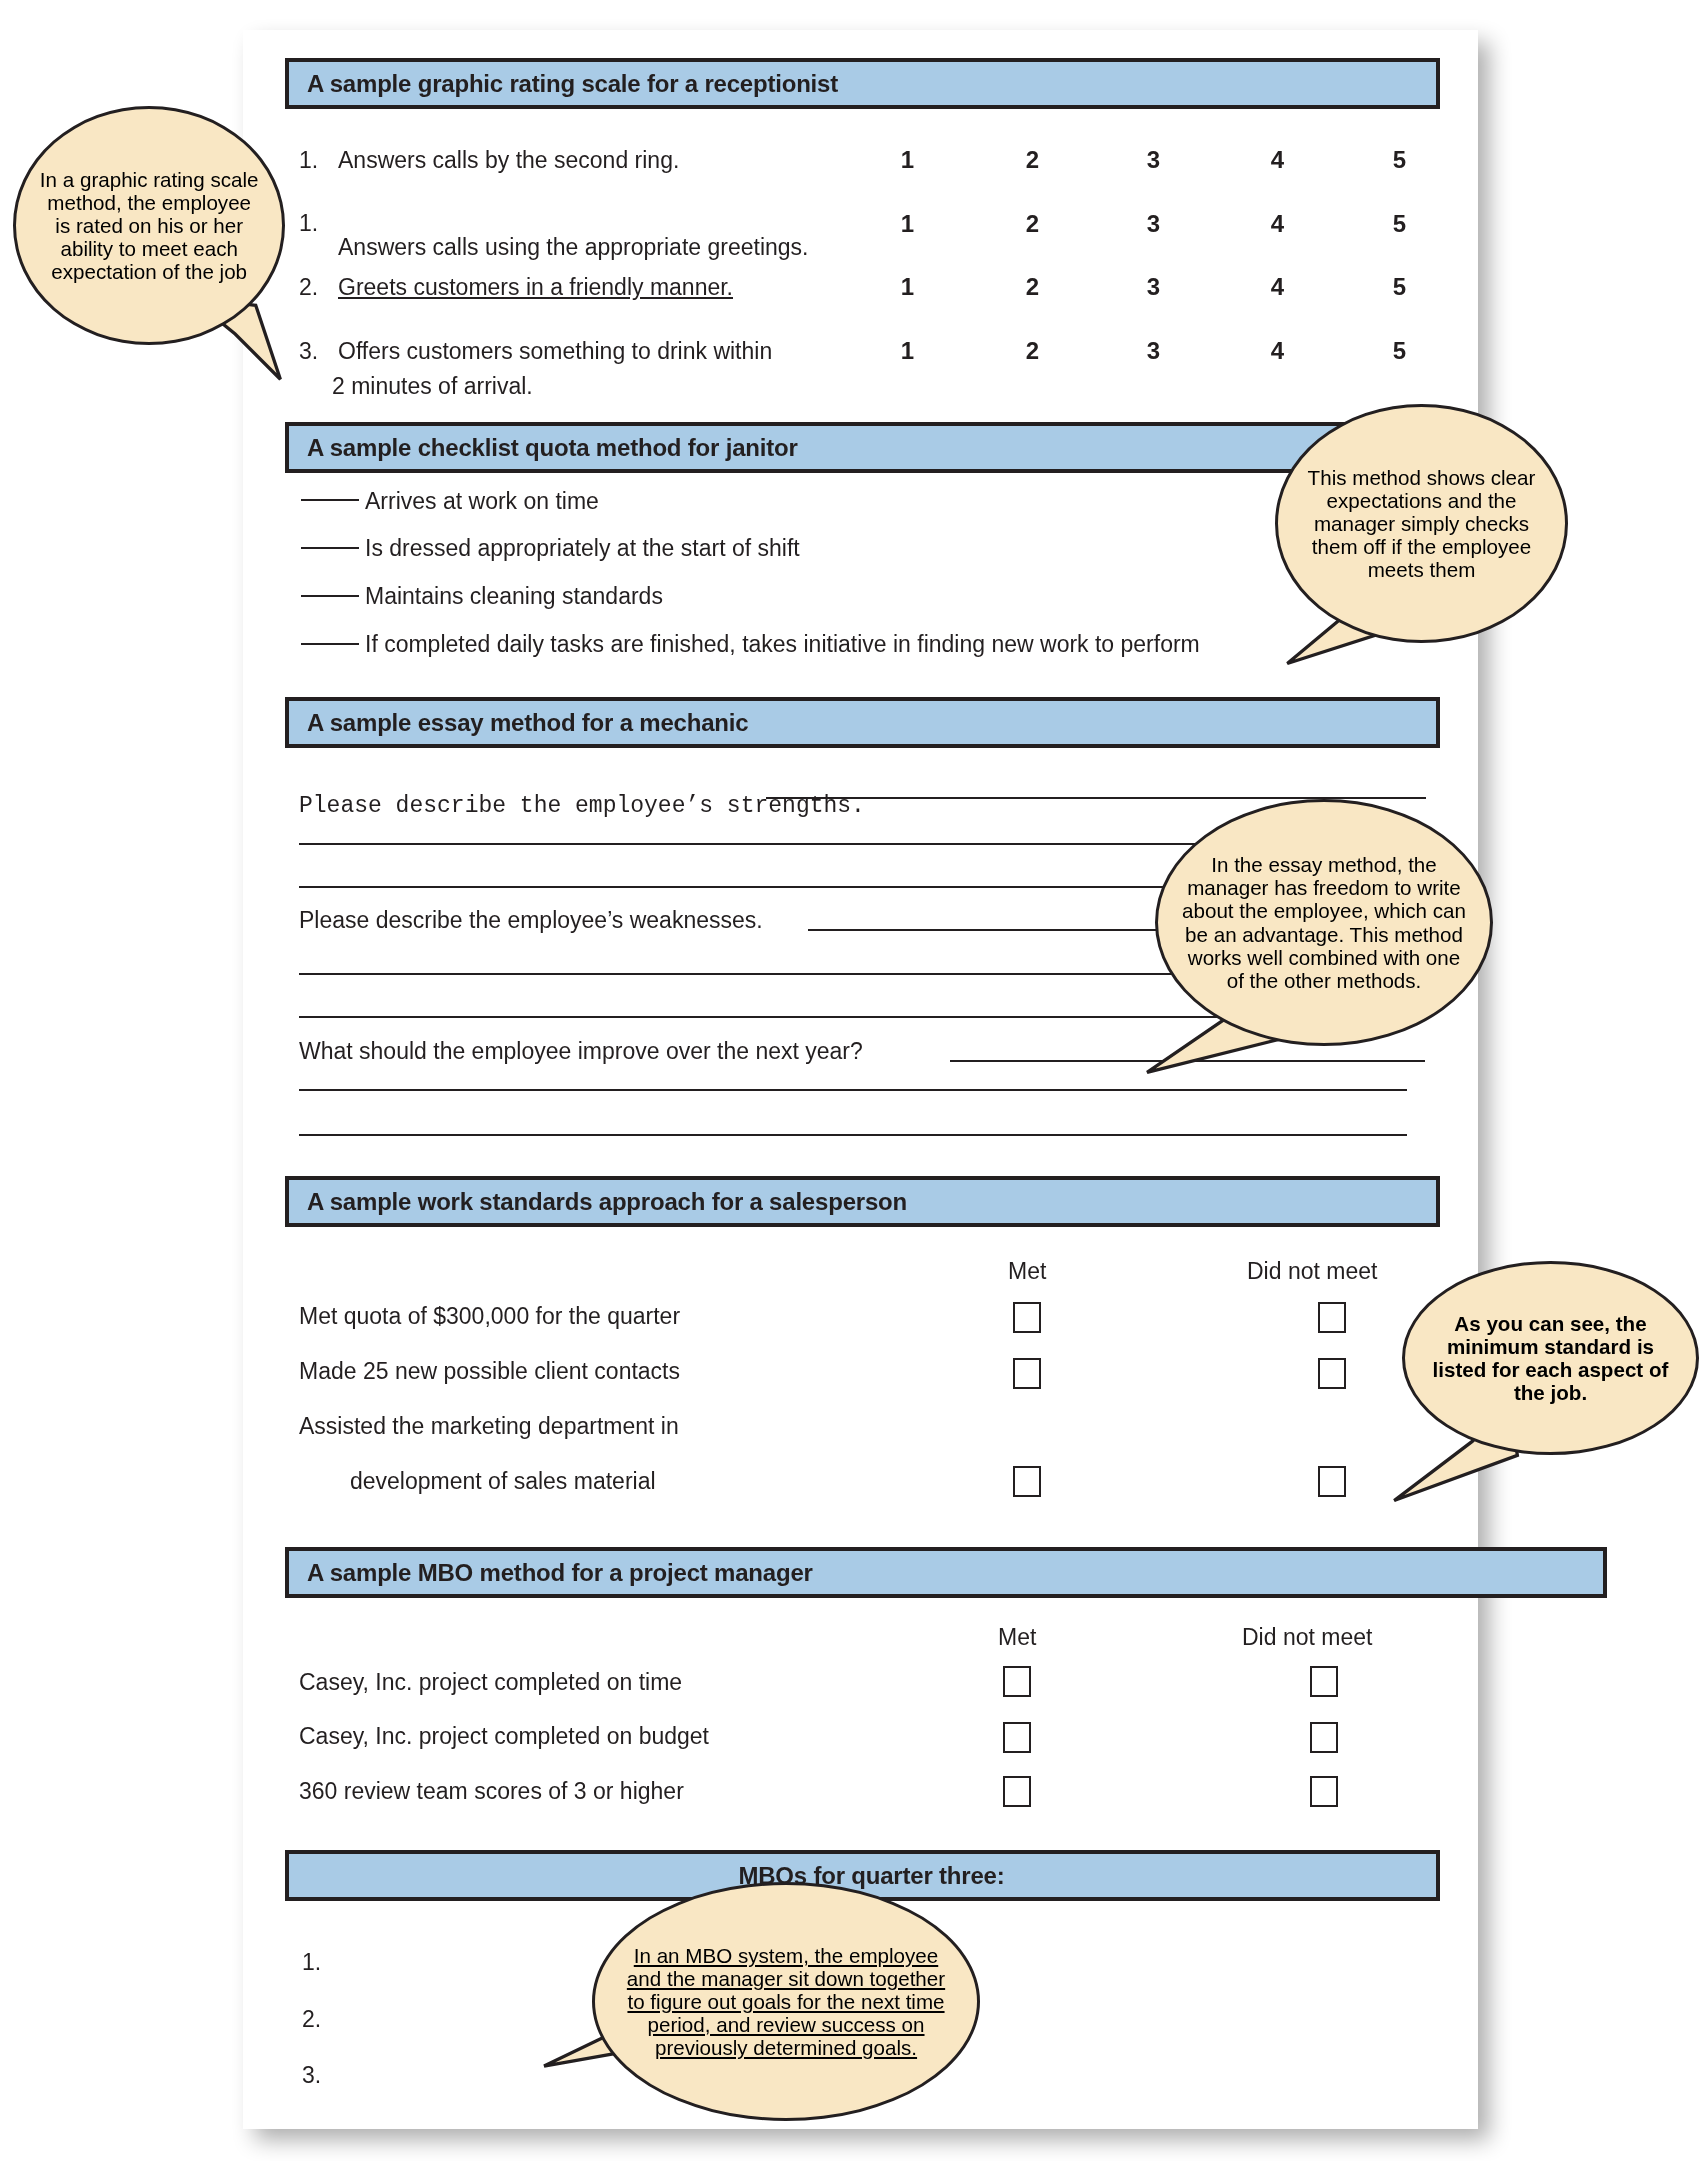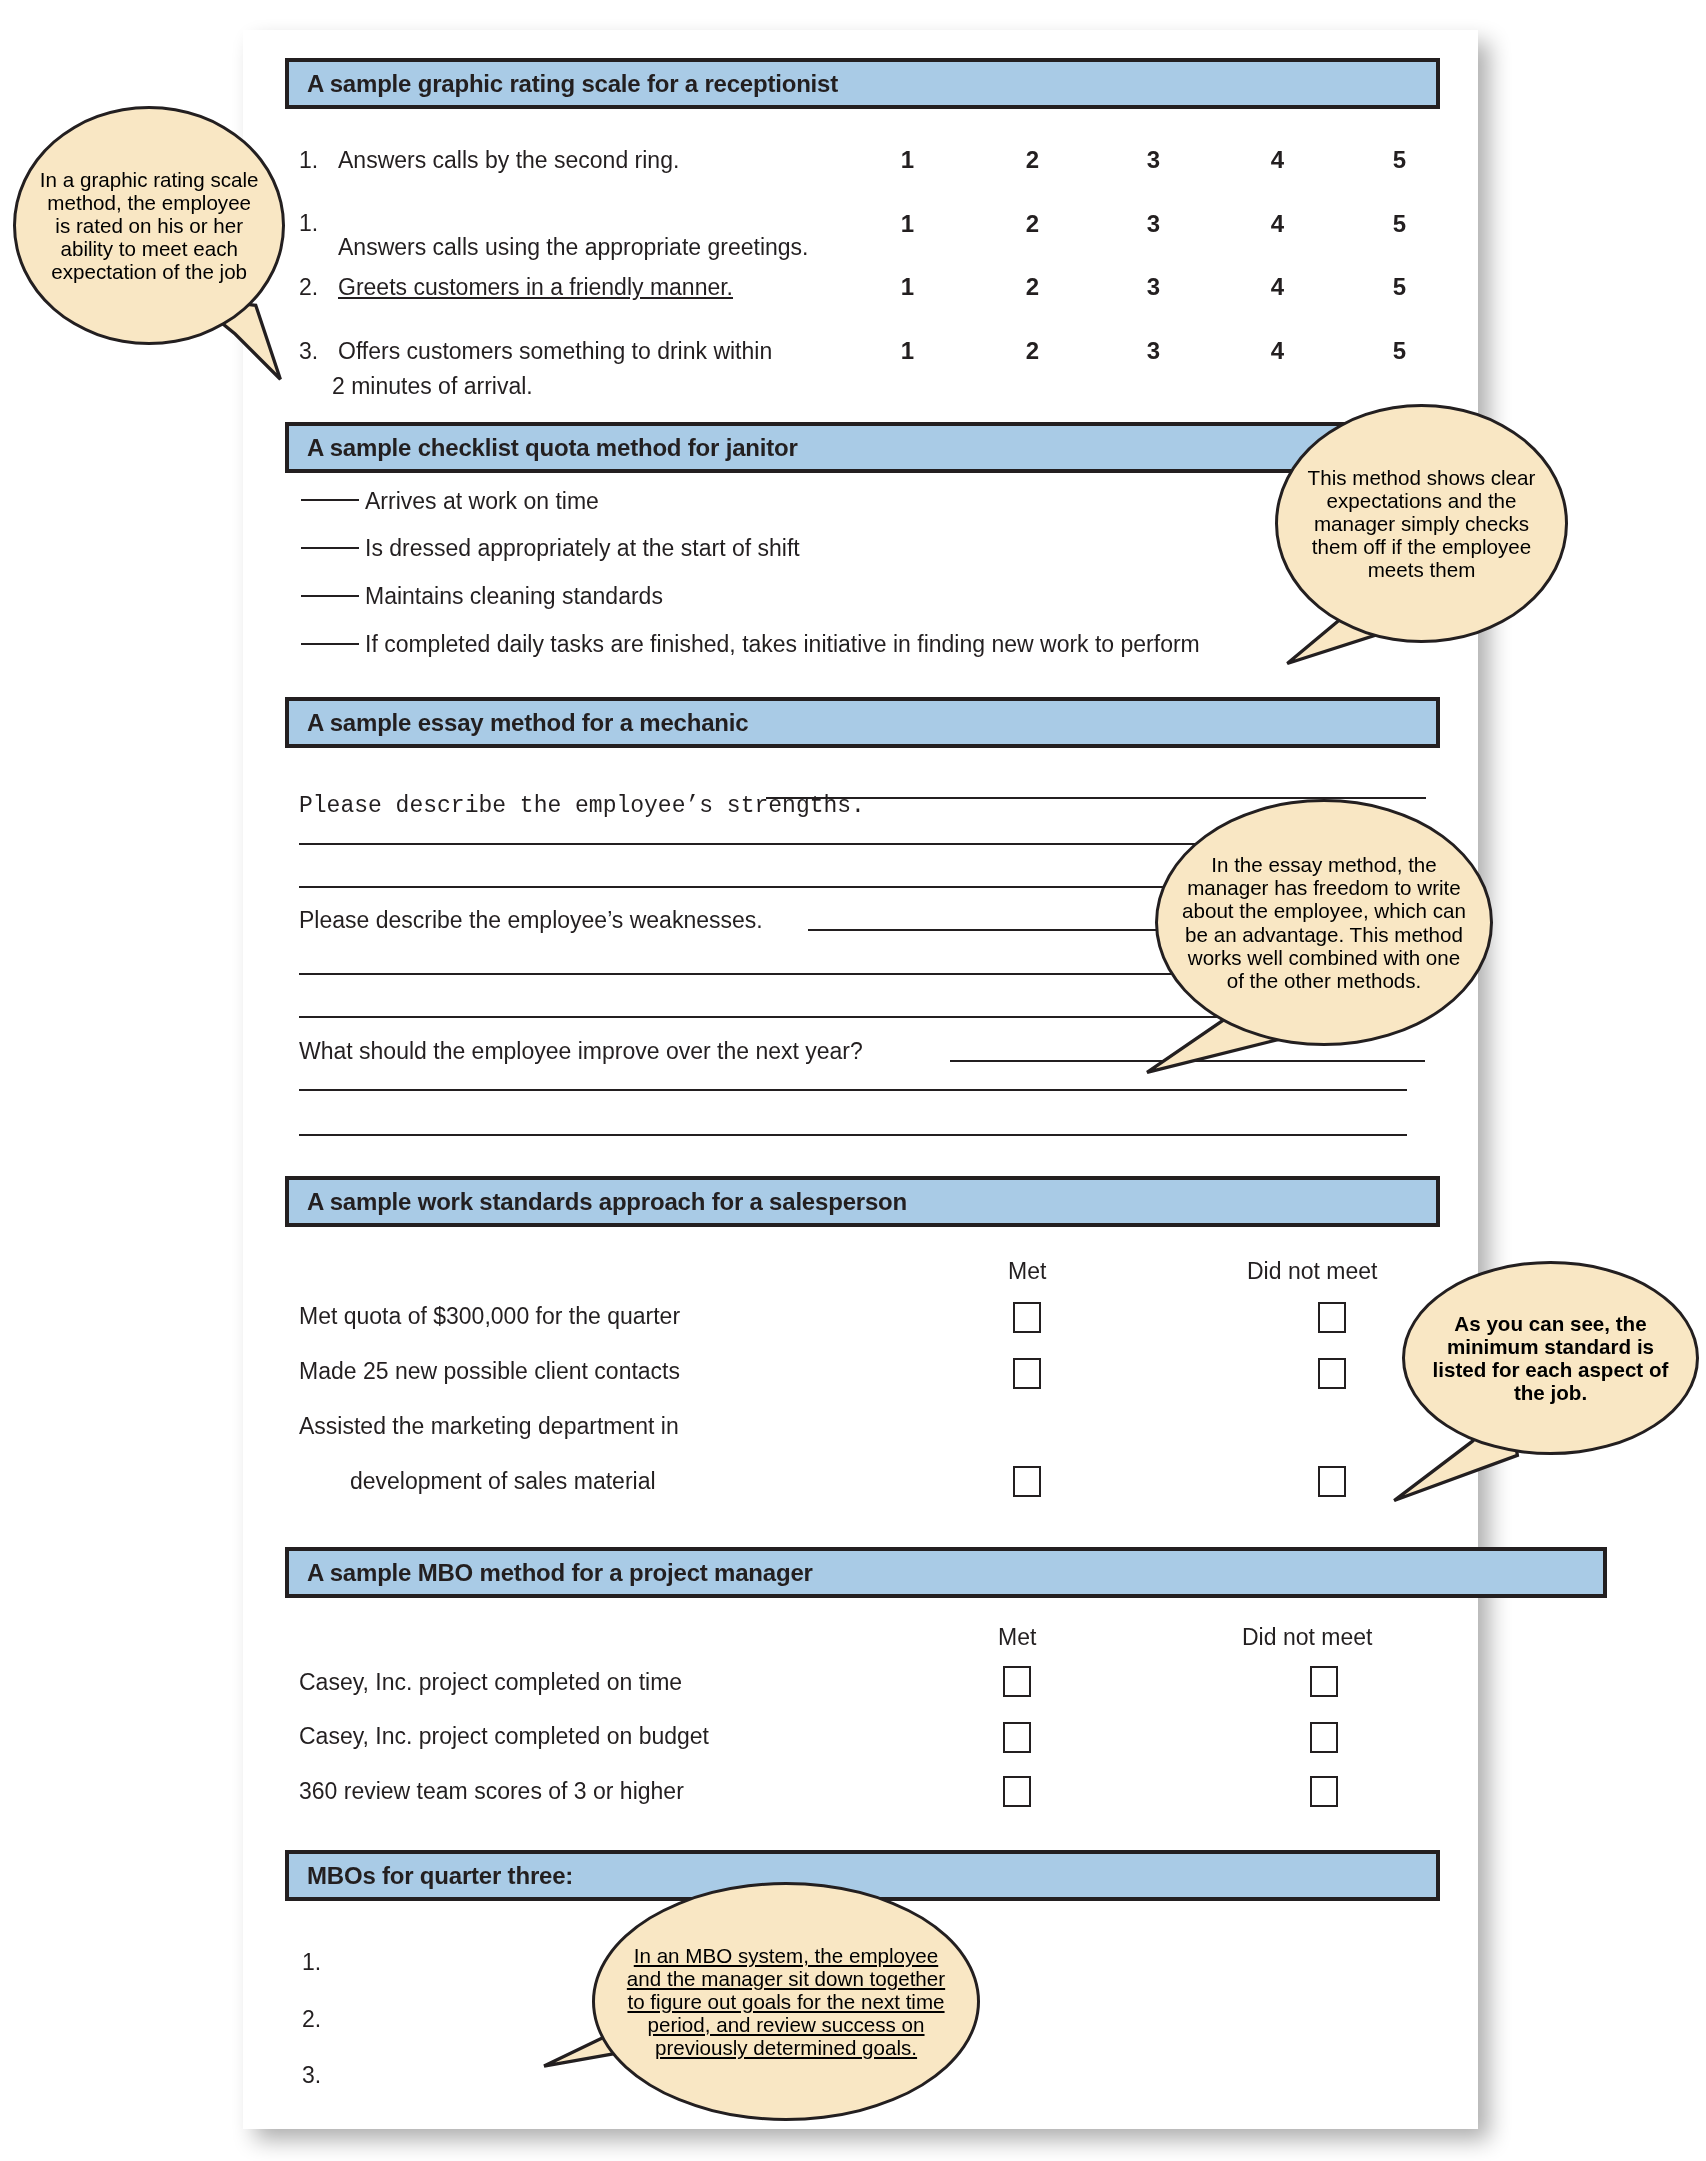--- a/index.html
+++ b/index.html
@@ -197,21 +197,21 @@
 <div class="chk" style="left:1310px;top:1666px;"></div>
 
 <div class="body-text" style="left:299px;top:1723px;">Casey, Inc. project completed on budget</div>
 <div class="chk" style="left:1003px;top:1722px;"></div>
 <div class="chk" style="left:1310px;top:1722px;"></div>
 
 <div class="body-text" style="left:299px;top:1778px;">360 review team scores of 3 or higher</div>
 <div class="chk" style="left:1003px;top:1776px;"></div>
 <div class="chk" style="left:1310px;top:1776px;"></div>
 
-<div class="bar" style="left:285px;top:1850px;width:1155px;">
+<div class="bar" style="left:285px;top:1850px;width:1155px;justify-content:center;">
   <span>MBOs for quarter three:</span>
 </div>
 
 <div class="body-text" style="left:302px;top:1949px;">1.</div>
 <div class="body-text" style="left:302px;top:2006px;">2.</div>
 <div class="body-text" style="left:302px;top:2062px;">3.</div>
 
 <svg class="tail-svg" style="left:190px;top:297px;width:115px;height:107px;" viewBox="0 0 140 130" width="115" height="107">
   <polygon points="0,0 80,10 110,100 55,45" fill="#f9e7c4" stroke="#231f20" stroke-width="4"></polygon>
 </svg>

